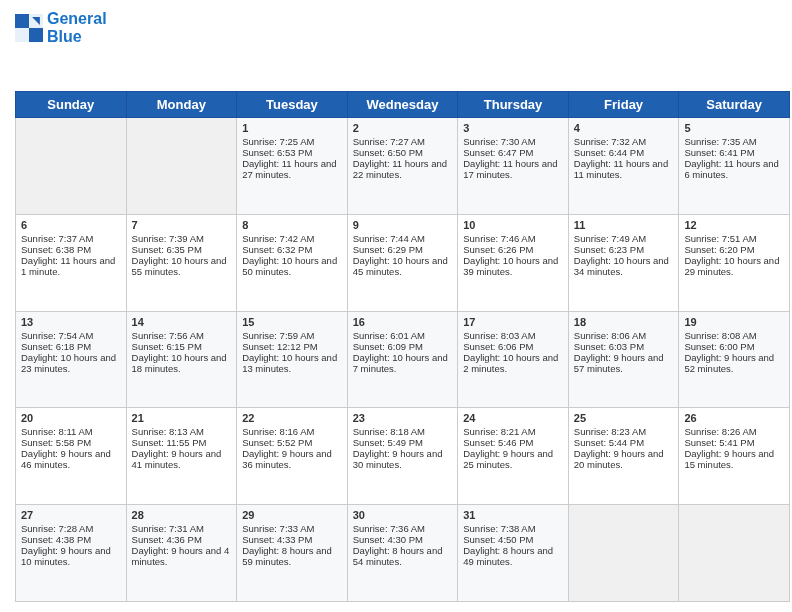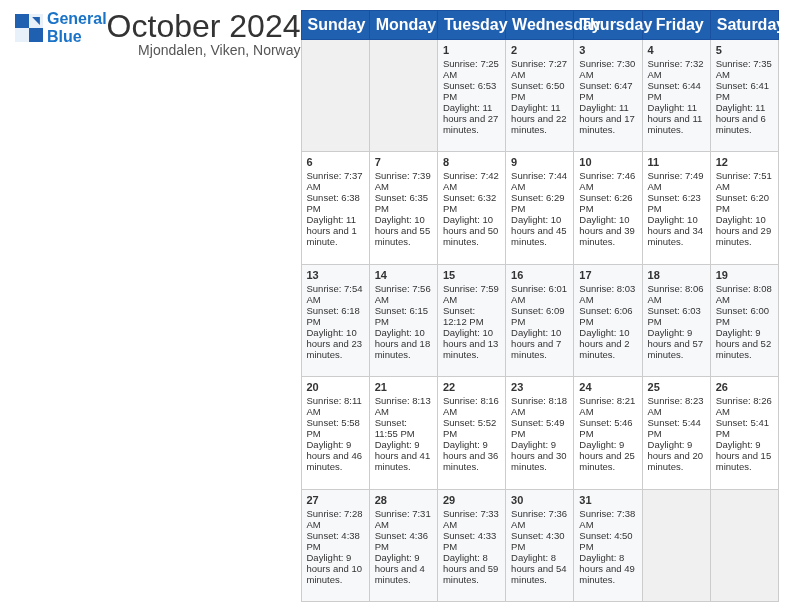--- a/index.html
+++ b/index.html
@@ -7,23 +7,24 @@
       width: 792px;
       height: 612px;
       font-family: Arial, sans-serif;
       background: #fff;
       overflow: hidden;
     }
     .page {
       width: 792px;
       height: 612px;
       background: #fff;
-      padding: 10px 13px 10px 15px;
+      padding: 10px 2px 10px 15px;
       display: flex;
-      flex-direction: row;
+      flex-direction: column;
+      gap: 40px;
     }
     .header {
       display: flex;
       justify-content: space-between;
       align-items: flex-start;
       margin-bottom: 6px;
     }
     .logo {
       display: flex;
       align-items: center;
@@ -58,24 +59,24 @@
     .calendar {
       flex: 1;
       border: 1px solid #ccc;
       border-collapse: collapse;
       width: 100%;
       table-layout: fixed;
     }
     .calendar th {
       background: #2060b0;
       color: #fff;
-      font-size: 16px;
+      font-size: 13px;
       font-weight: bold;
       padding: 5px 6px;
-      text-align: right;
+      text-align: center;
       border: 1px solid #1a50a0;
     }
     .calendar td {
       border: 1px solid #ccc;
       vertical-align: top;
       padding: 4px 5px;
       font-size: 9.5px;
       color: #333;
       background: #fff;
     }
@@ -106,24 +107,20 @@
         <rect x="18" y="0" width="18" height="18" fill="#e8f0fa"></rect>
         <rect x="0" y="18" width="18" height="18" fill="#e8f0fa"></rect>
         <rect x="18" y="18" width="18" height="18" fill="#2060b0"></rect>
         <polygon points="22,4 32,14 32,4" fill="#2060b0"></polygon>
       </svg>
       <div class="logo-text">
         <div><span>General</span></div>
         <div><span style="color:#1a73c7;">Blue</span></div>
       </div>
     </div>
-    <div class="title-block">
-      <div class="month-title">October 2024</div>
-      <div class="location">Mjondalen, Viken, Norway</div>
-    </div>
   </div>
 
   <table class="calendar">
     <thead>
       <tr>
       <th>Sunday</th>
           <th>Monday</th>
           <th>Tuesday</th>
           <th>Wednesday</th>
           <th>Thursday</th>

